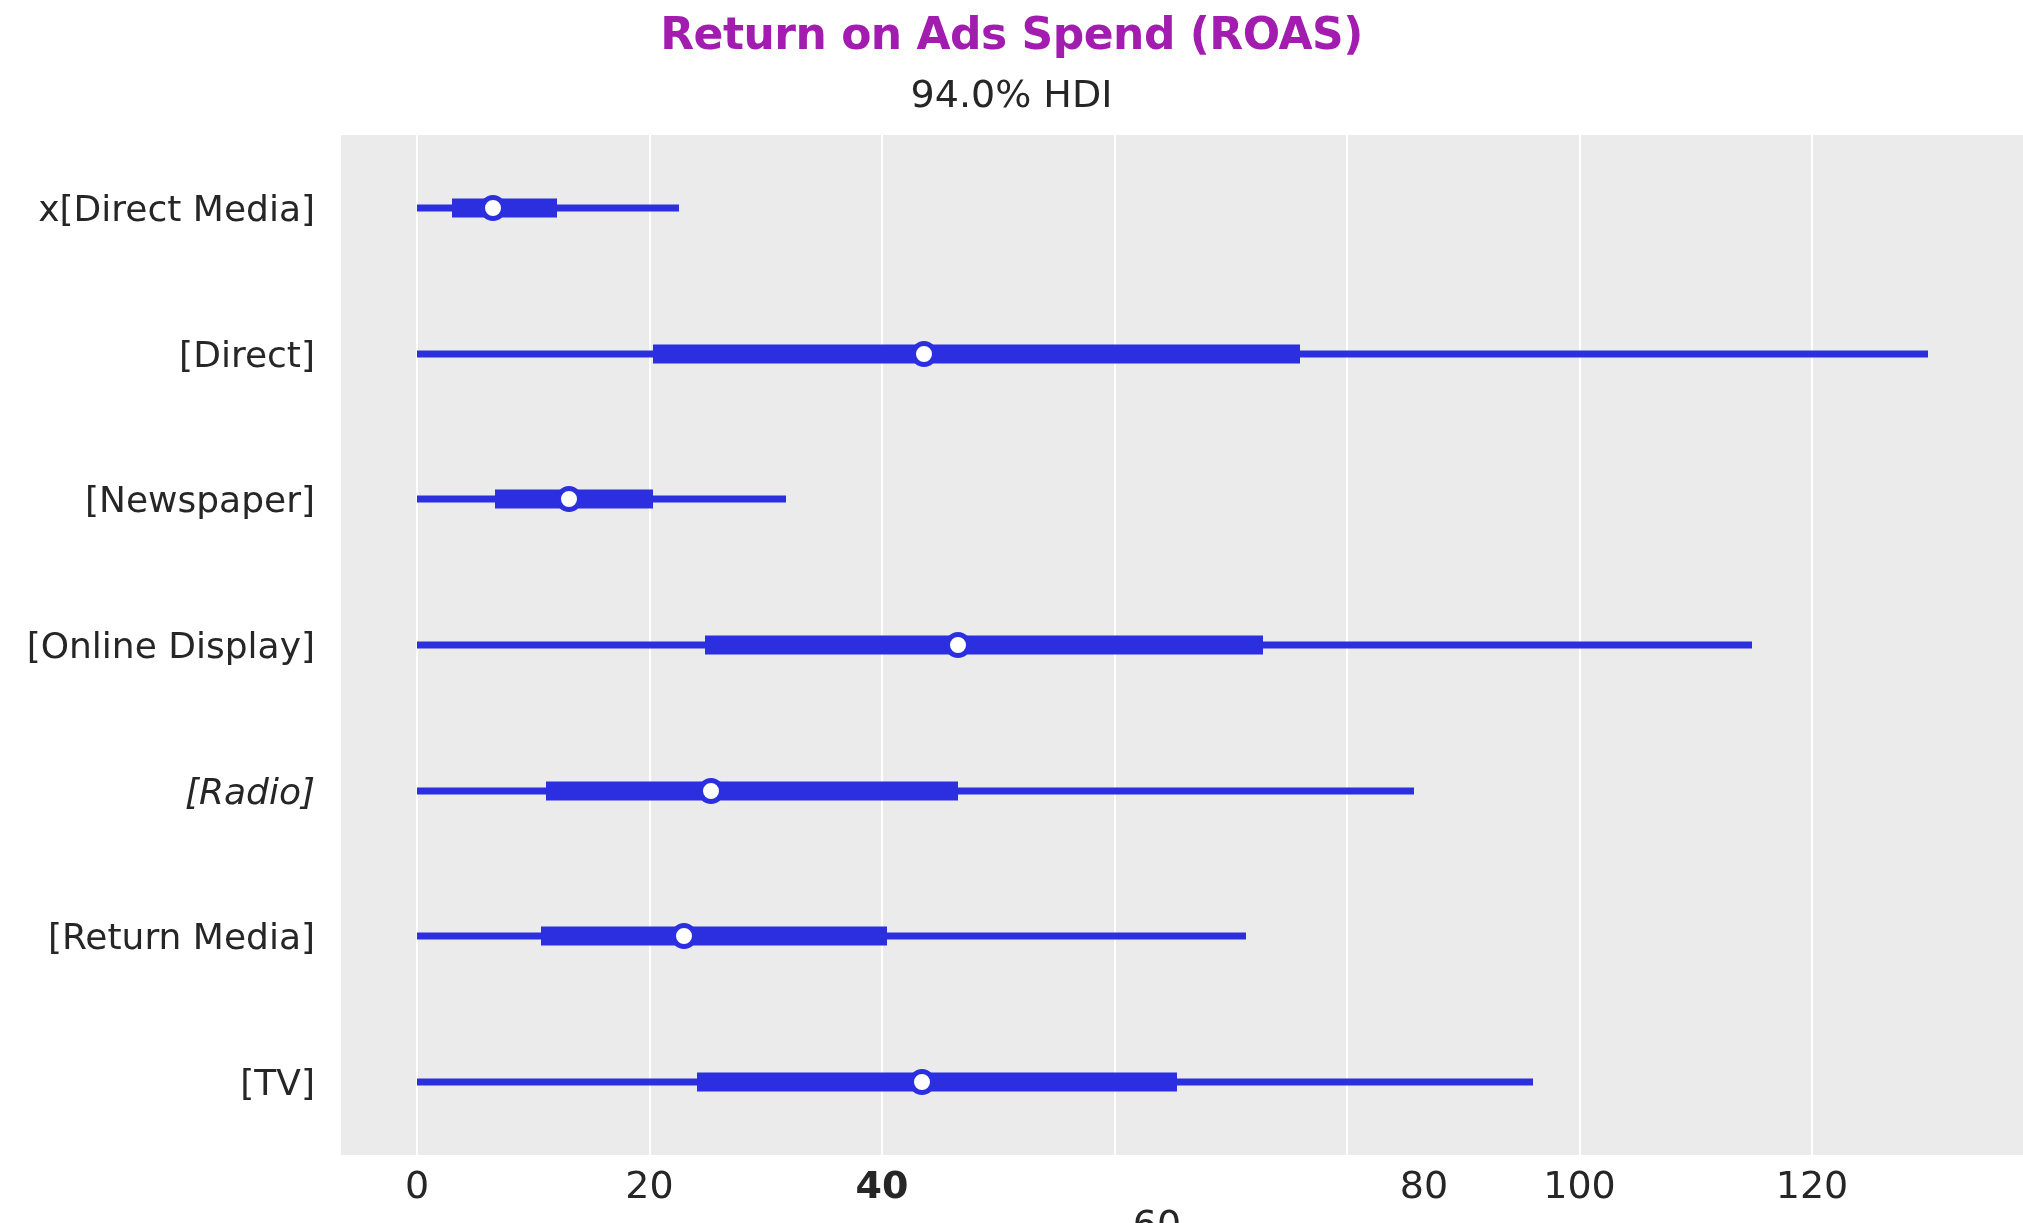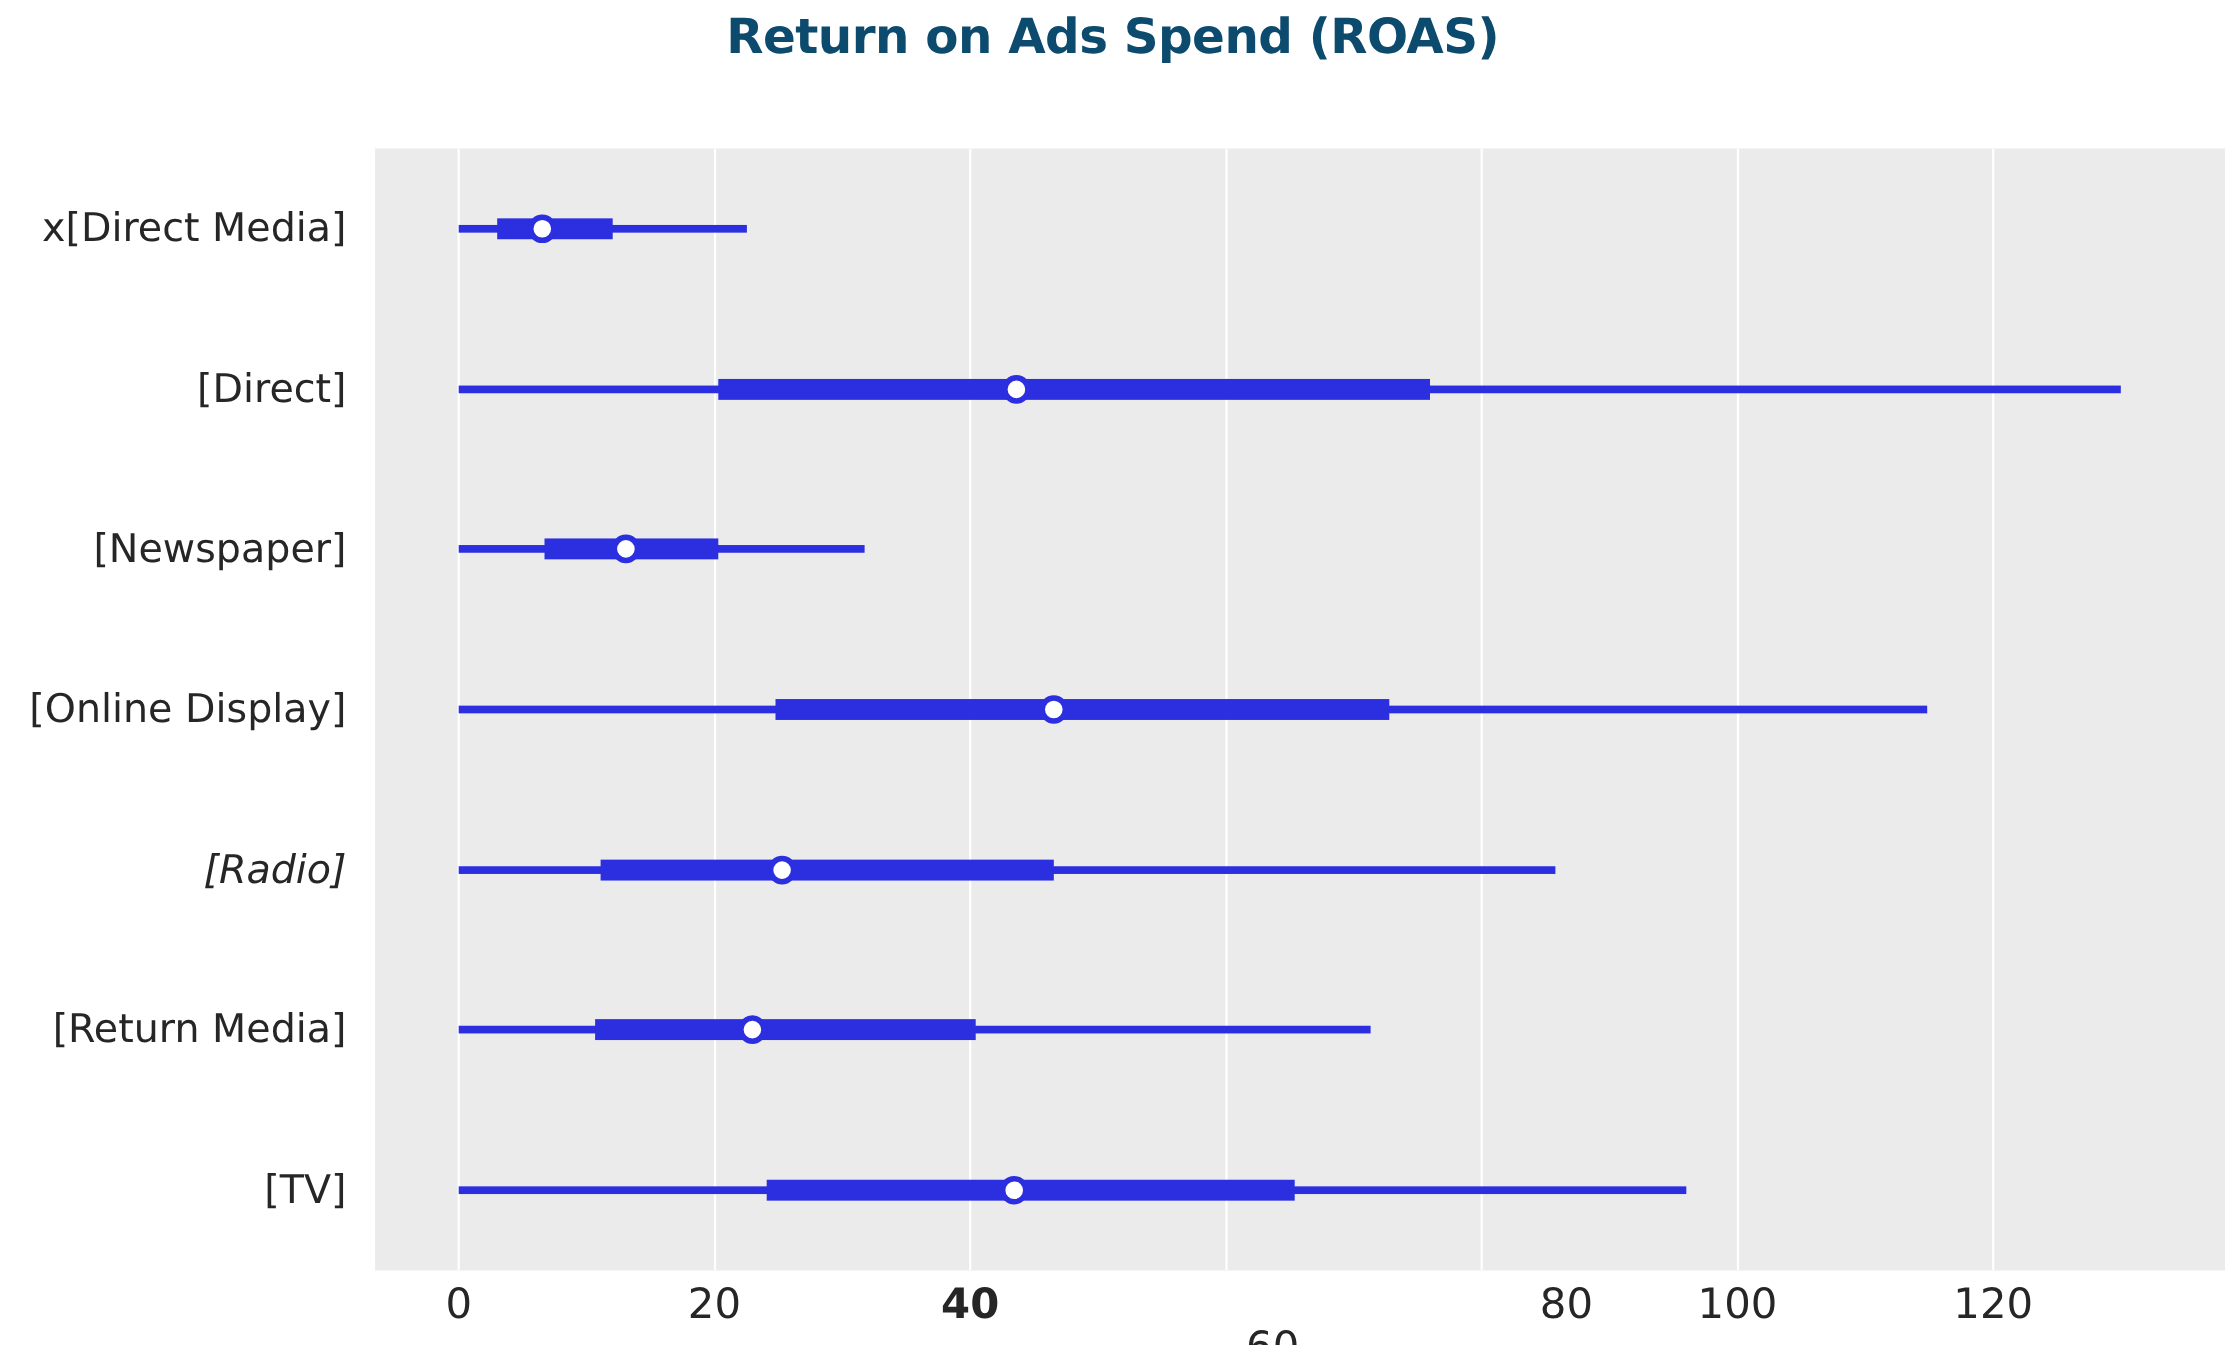--- a/index.html
+++ b/index.html
@@ -21,21 +21,21 @@
   }
   
   #chart-title {
     position: absolute;
     left: 0;
     top: 8px;
     width: 2023px;
     text-align: center;
     font-size: 44px;
     font-weight: bold;
-    color: #0c4a6e;
+    color: #a21caf;
     font-family: "DejaVu Sans", sans-serif;
     letter-spacing: -0.5px;
   }
   #chart-subtitle {
     position: absolute;
     left: 0;
     top: 72px;
     width: 2023px;
     text-align: center;
     font-size: 38px;
@@ -115,20 +115,21 @@
     transform: translate(-50%, -50%);
   }
 </style>
 </head>
 <body>
 
 <div id="figure">
 
   <div id="chart-title">Return on Ads Spend (ROAS)</div>
 
+  <div id="chart-subtitle">94.0% HDI</div>
 
   <div id="plot-area">
     <div id="gridlines">
         <div class="gridline" style="left: 75px;"></div>
         <div class="gridline" style="left: 307.5px;"></div>
         <div class="gridline" style="left: 540px;"></div>
         <div class="gridline" style="left: 772.5px;"></div>
         <div class="gridline" style="left: 1005px;"></div>
         <div class="gridline" style="left: 1237.5px;"></div>
         <div class="gridline" style="left: 1470px;"></div>

